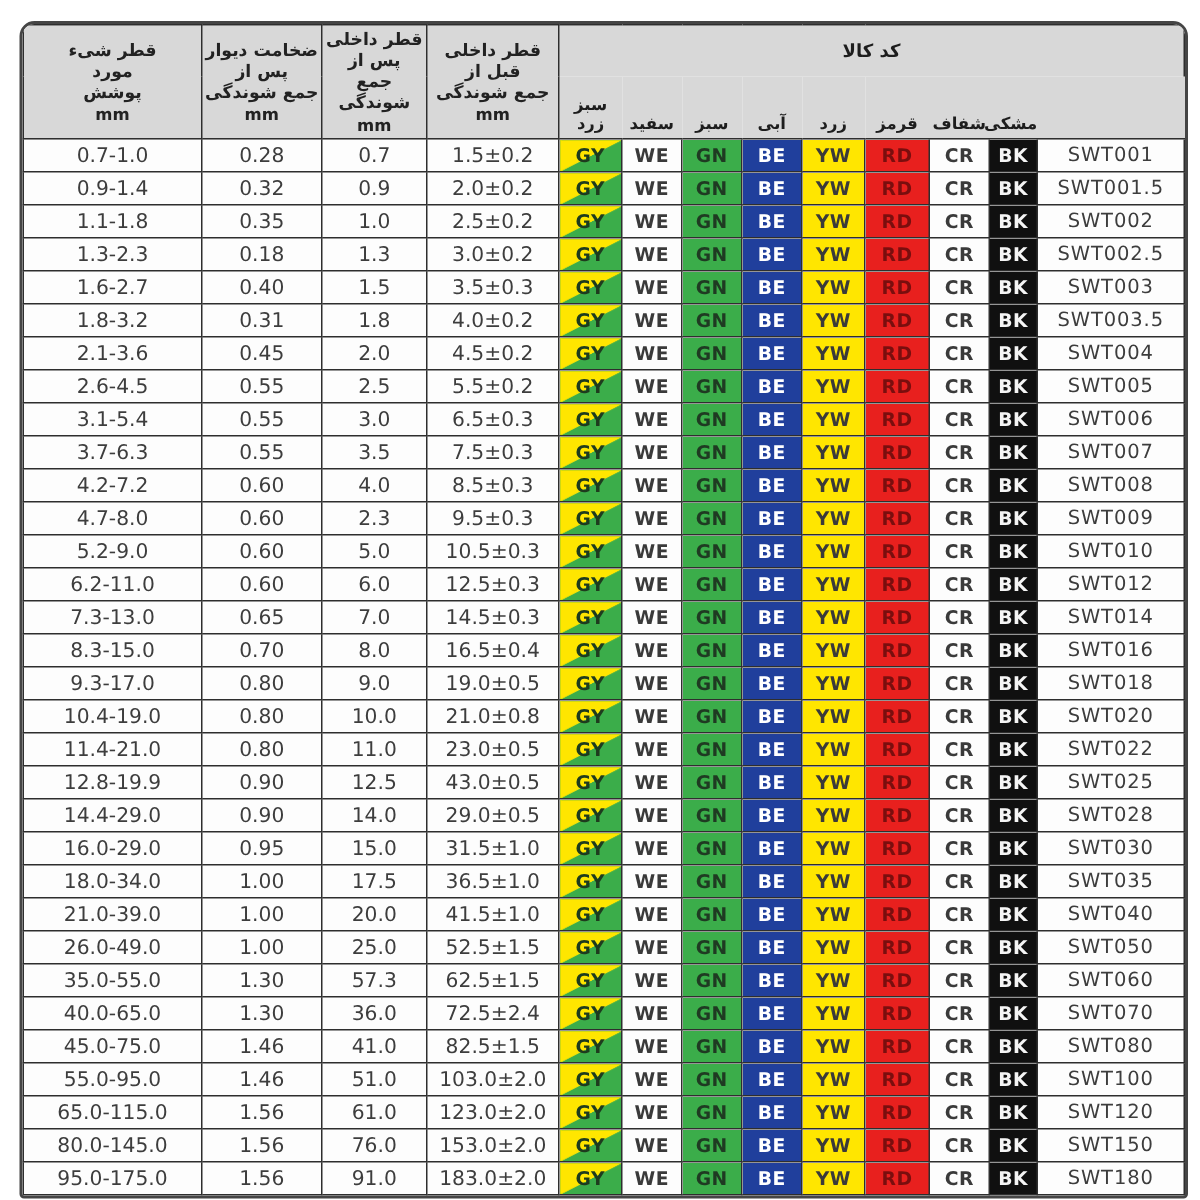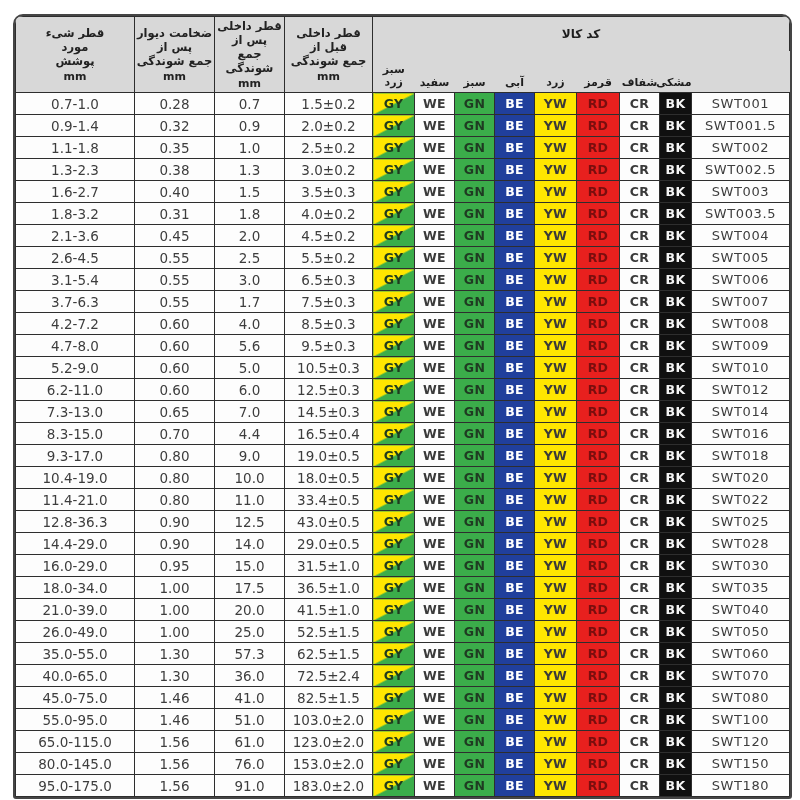--- a/index.html
+++ b/index.html
@@ -188,21 +188,21 @@
             <td class="cc" style="color: rgb(31, 58, 34); background: rgb(59, 173, 74);">GN</td>
             <td class="cc" style="color: rgb(255, 255, 255); background: rgb(32, 63, 156);">BE</td>
             <td class="cc" style="color: rgb(58, 58, 58); background: rgb(255, 230, 0);">YW</td>
             <td class="cc" style="color: rgb(122, 14, 14); background: rgb(232, 32, 30);">RD</td>
             <td class="cc" style="color: rgb(58, 58, 58); background: rgb(253, 253, 253);">CR</td>
             <td class="cc" style="color: rgb(245, 245, 245); background: rgb(16, 16, 16);">BK</td>
             <td class="code">SWT002</td>
           </tr>
           <tr>
             <td class="num">1.3-2.3</td>
-            <td class="num">0.38</td>
+            <td class="num">0.18</td>
             <td class="num">1.3</td>
             <td class="num">3.0±0.2</td>
             <td class="cc" style="color: rgb(30, 59, 30); background: linear-gradient(to right bottom, rgb(255, 230, 0) 49.5%, rgb(59, 173, 74) 50.5%);">GY</td>
             <td class="cc" style="color: rgb(58, 58, 58); background: rgb(253, 253, 253);">WE</td>
             <td class="cc" style="color: rgb(31, 58, 34); background: rgb(59, 173, 74);">GN</td>
             <td class="cc" style="color: rgb(255, 255, 255); background: rgb(32, 63, 156);">BE</td>
             <td class="cc" style="color: rgb(58, 58, 58); background: rgb(255, 230, 0);">YW</td>
             <td class="cc" style="color: rgb(122, 14, 14); background: rgb(232, 32, 30);">RD</td>
             <td class="cc" style="color: rgb(58, 58, 58); background: rgb(253, 253, 253);">CR</td>
             <td class="cc" style="color: rgb(245, 245, 245); background: rgb(16, 16, 16);">BK</td>
@@ -279,21 +279,21 @@
             <td class="cc" style="color: rgb(255, 255, 255); background: rgb(32, 63, 156);">BE</td>
             <td class="cc" style="color: rgb(58, 58, 58); background: rgb(255, 230, 0);">YW</td>
             <td class="cc" style="color: rgb(122, 14, 14); background: rgb(232, 32, 30);">RD</td>
             <td class="cc" style="color: rgb(58, 58, 58); background: rgb(253, 253, 253);">CR</td>
             <td class="cc" style="color: rgb(245, 245, 245); background: rgb(16, 16, 16);">BK</td>
             <td class="code">SWT006</td>
           </tr>
           <tr>
             <td class="num">3.7-6.3</td>
             <td class="num">0.55</td>
-            <td class="num">1.7</td>
+            <td class="num">3.5</td>
             <td class="num">7.5±0.3</td>
             <td class="cc" style="color: rgb(30, 59, 30); background: linear-gradient(to right bottom, rgb(255, 230, 0) 49.5%, rgb(59, 173, 74) 50.5%);">GY</td>
             <td class="cc" style="color: rgb(58, 58, 58); background: rgb(253, 253, 253);">WE</td>
             <td class="cc" style="color: rgb(31, 58, 34); background: rgb(59, 173, 74);">GN</td>
             <td class="cc" style="color: rgb(255, 255, 255); background: rgb(32, 63, 156);">BE</td>
             <td class="cc" style="color: rgb(58, 58, 58); background: rgb(255, 230, 0);">YW</td>
             <td class="cc" style="color: rgb(122, 14, 14); background: rgb(232, 32, 30);">RD</td>
             <td class="cc" style="color: rgb(58, 58, 58); background: rgb(253, 253, 253);">CR</td>
             <td class="cc" style="color: rgb(245, 245, 245); background: rgb(16, 16, 16);">BK</td>
             <td class="code">SWT007</td>
@@ -309,21 +309,21 @@
             <td class="cc" style="color: rgb(255, 255, 255); background: rgb(32, 63, 156);">BE</td>
             <td class="cc" style="color: rgb(58, 58, 58); background: rgb(255, 230, 0);">YW</td>
             <td class="cc" style="color: rgb(122, 14, 14); background: rgb(232, 32, 30);">RD</td>
             <td class="cc" style="color: rgb(58, 58, 58); background: rgb(253, 253, 253);">CR</td>
             <td class="cc" style="color: rgb(245, 245, 245); background: rgb(16, 16, 16);">BK</td>
             <td class="code">SWT008</td>
           </tr>
           <tr>
             <td class="num">4.7-8.0</td>
             <td class="num">0.60</td>
-            <td class="num">5.6</td>
+            <td class="num">2.3</td>
             <td class="num">9.5±0.3</td>
             <td class="cc" style="color: rgb(30, 59, 30); background: linear-gradient(to right bottom, rgb(255, 230, 0) 49.5%, rgb(59, 173, 74) 50.5%);">GY</td>
             <td class="cc" style="color: rgb(58, 58, 58); background: rgb(253, 253, 253);">WE</td>
             <td class="cc" style="color: rgb(31, 58, 34); background: rgb(59, 173, 74);">GN</td>
             <td class="cc" style="color: rgb(255, 255, 255); background: rgb(32, 63, 156);">BE</td>
             <td class="cc" style="color: rgb(58, 58, 58); background: rgb(255, 230, 0);">YW</td>
             <td class="cc" style="color: rgb(122, 14, 14); background: rgb(232, 32, 30);">RD</td>
             <td class="cc" style="color: rgb(58, 58, 58); background: rgb(253, 253, 253);">CR</td>
             <td class="cc" style="color: rgb(245, 245, 245); background: rgb(16, 16, 16);">BK</td>
             <td class="code">SWT009</td>
@@ -369,21 +369,21 @@
             <td class="cc" style="color: rgb(255, 255, 255); background: rgb(32, 63, 156);">BE</td>
             <td class="cc" style="color: rgb(58, 58, 58); background: rgb(255, 230, 0);">YW</td>
             <td class="cc" style="color: rgb(122, 14, 14); background: rgb(232, 32, 30);">RD</td>
             <td class="cc" style="color: rgb(58, 58, 58); background: rgb(253, 253, 253);">CR</td>
             <td class="cc" style="color: rgb(245, 245, 245); background: rgb(16, 16, 16);">BK</td>
             <td class="code">SWT014</td>
           </tr>
           <tr>
             <td class="num">8.3-15.0</td>
             <td class="num">0.70</td>
-            <td class="num">4.4</td>
+            <td class="num">8.0</td>
             <td class="num">16.5±0.4</td>
             <td class="cc" style="color: rgb(30, 59, 30); background: linear-gradient(to right bottom, rgb(255, 230, 0) 49.5%, rgb(59, 173, 74) 50.5%);">GY</td>
             <td class="cc" style="color: rgb(58, 58, 58); background: rgb(253, 253, 253);">WE</td>
             <td class="cc" style="color: rgb(31, 58, 34); background: rgb(59, 173, 74);">GN</td>
             <td class="cc" style="color: rgb(255, 255, 255); background: rgb(32, 63, 156);">BE</td>
             <td class="cc" style="color: rgb(58, 58, 58); background: rgb(255, 230, 0);">YW</td>
             <td class="cc" style="color: rgb(122, 14, 14); background: rgb(232, 32, 30);">RD</td>
             <td class="cc" style="color: rgb(58, 58, 58); background: rgb(253, 253, 253);">CR</td>
             <td class="cc" style="color: rgb(245, 245, 245); background: rgb(16, 16, 16);">BK</td>
             <td class="code">SWT016</td>
@@ -400,48 +400,48 @@
             <td class="cc" style="color: rgb(58, 58, 58); background: rgb(255, 230, 0);">YW</td>
             <td class="cc" style="color: rgb(122, 14, 14); background: rgb(232, 32, 30);">RD</td>
             <td class="cc" style="color: rgb(58, 58, 58); background: rgb(253, 253, 253);">CR</td>
             <td class="cc" style="color: rgb(245, 245, 245); background: rgb(16, 16, 16);">BK</td>
             <td class="code">SWT018</td>
           </tr>
           <tr>
             <td class="num">10.4-19.0</td>
             <td class="num">0.80</td>
             <td class="num">10.0</td>
-            <td class="num">18.0±0.5</td>
+            <td class="num">21.0±0.8</td>
             <td class="cc" style="color: rgb(30, 59, 30); background: linear-gradient(to right bottom, rgb(255, 230, 0) 49.5%, rgb(59, 173, 74) 50.5%);">GY</td>
             <td class="cc" style="color: rgb(58, 58, 58); background: rgb(253, 253, 253);">WE</td>
             <td class="cc" style="color: rgb(31, 58, 34); background: rgb(59, 173, 74);">GN</td>
             <td class="cc" style="color: rgb(255, 255, 255); background: rgb(32, 63, 156);">BE</td>
             <td class="cc" style="color: rgb(58, 58, 58); background: rgb(255, 230, 0);">YW</td>
             <td class="cc" style="color: rgb(122, 14, 14); background: rgb(232, 32, 30);">RD</td>
             <td class="cc" style="color: rgb(58, 58, 58); background: rgb(253, 253, 253);">CR</td>
             <td class="cc" style="color: rgb(245, 245, 245); background: rgb(16, 16, 16);">BK</td>
             <td class="code">SWT020</td>
           </tr>
           <tr>
             <td class="num">11.4-21.0</td>
             <td class="num">0.80</td>
             <td class="num">11.0</td>
-            <td class="num">33.4±0.5</td>
+            <td class="num">23.0±0.5</td>
             <td class="cc" style="color: rgb(30, 59, 30); background: linear-gradient(to right bottom, rgb(255, 230, 0) 49.5%, rgb(59, 173, 74) 50.5%);">GY</td>
             <td class="cc" style="color: rgb(58, 58, 58); background: rgb(253, 253, 253);">WE</td>
             <td class="cc" style="color: rgb(31, 58, 34); background: rgb(59, 173, 74);">GN</td>
             <td class="cc" style="color: rgb(255, 255, 255); background: rgb(32, 63, 156);">BE</td>
             <td class="cc" style="color: rgb(58, 58, 58); background: rgb(255, 230, 0);">YW</td>
             <td class="cc" style="color: rgb(122, 14, 14); background: rgb(232, 32, 30);">RD</td>
             <td class="cc" style="color: rgb(58, 58, 58); background: rgb(253, 253, 253);">CR</td>
             <td class="cc" style="color: rgb(245, 245, 245); background: rgb(16, 16, 16);">BK</td>
             <td class="code">SWT022</td>
           </tr>
           <tr>
-            <td class="num">12.8-36.3</td>
+            <td class="num">12.8-19.9</td>
             <td class="num">0.90</td>
             <td class="num">12.5</td>
             <td class="num">43.0±0.5</td>
             <td class="cc" style="color: rgb(30, 59, 30); background: linear-gradient(to right bottom, rgb(255, 230, 0) 49.5%, rgb(59, 173, 74) 50.5%);">GY</td>
             <td class="cc" style="color: rgb(58, 58, 58); background: rgb(253, 253, 253);">WE</td>
             <td class="cc" style="color: rgb(31, 58, 34); background: rgb(59, 173, 74);">GN</td>
             <td class="cc" style="color: rgb(255, 255, 255); background: rgb(32, 63, 156);">BE</td>
             <td class="cc" style="color: rgb(58, 58, 58); background: rgb(255, 230, 0);">YW</td>
             <td class="cc" style="color: rgb(122, 14, 14); background: rgb(232, 32, 30);">RD</td>
             <td class="cc" style="color: rgb(58, 58, 58); background: rgb(253, 253, 253);">CR</td>

